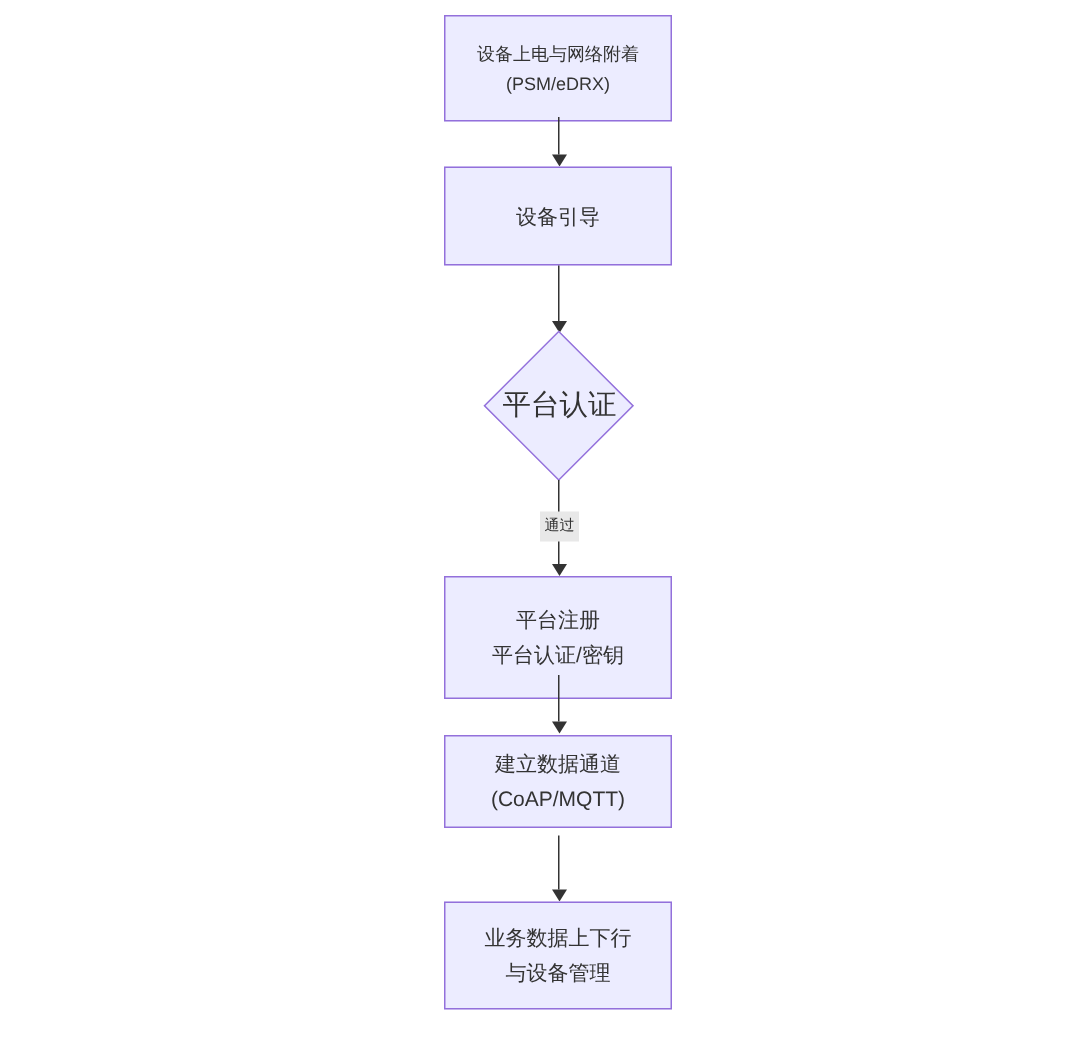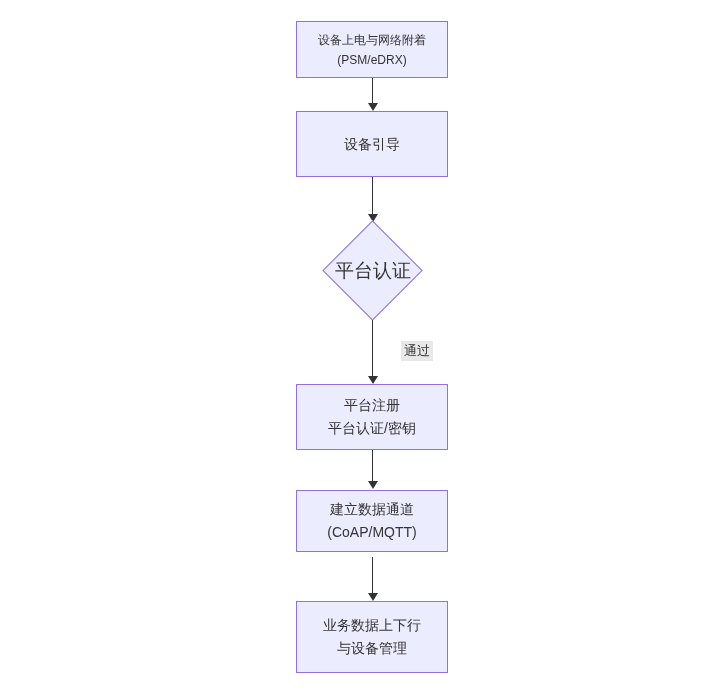--- a/index.html
+++ b/index.html
@@ -33,23 +33,23 @@
   .node .nl {
     display: block;
     font-size: 14px;
     line-height: 23px;
     white-space: nowrap;
   }
   .node.small-text .nl {
     font-size: 12px;
     line-height: 20px;
   }
-  .node-a { top: 21px;  height: 57px; text-align: center; }
+  .node-a { top: 10px;  height: 71px; text-align: center; }
   .node-b { top: 111px; height: 66px; gap: 43px; }
-  .node-d { top: 384px; height: 66px; }
+  .node-d { top: 384px; height: 82px; }
   .node-e { top: 490px; height: 62px; }
   .node-f { top: 601px; height: 72px; }
 
   
   .diamond {
     position: absolute;
     left: 337px;
     top: 235px;
     width: 71px;
     height: 71px;
@@ -96,25 +96,24 @@
   .line-5 { top: 557px; height: 36px; }
   .head-5 { top: 593px; }
 
   .edge-label {
     position: absolute;
     left: 373px;
     top: 341px;
     transform: translateX(-50%);
     background: #e8e8e8;
     padding: 1px 3px;
-    font-size: 13px;
+    font-size: 10px;
     line-height: 18px;
     white-space: nowrap;
     color: #333333;
-    margin-left: 44px;
   }
 </style>
 </head>
 <body>
 
 <div class="canvas">
 
   <div class="node small-text node-a">
     <span class="nl">设备上电与网络附着</span>
     <span class="nl">(PSM/eDRX)</span>

